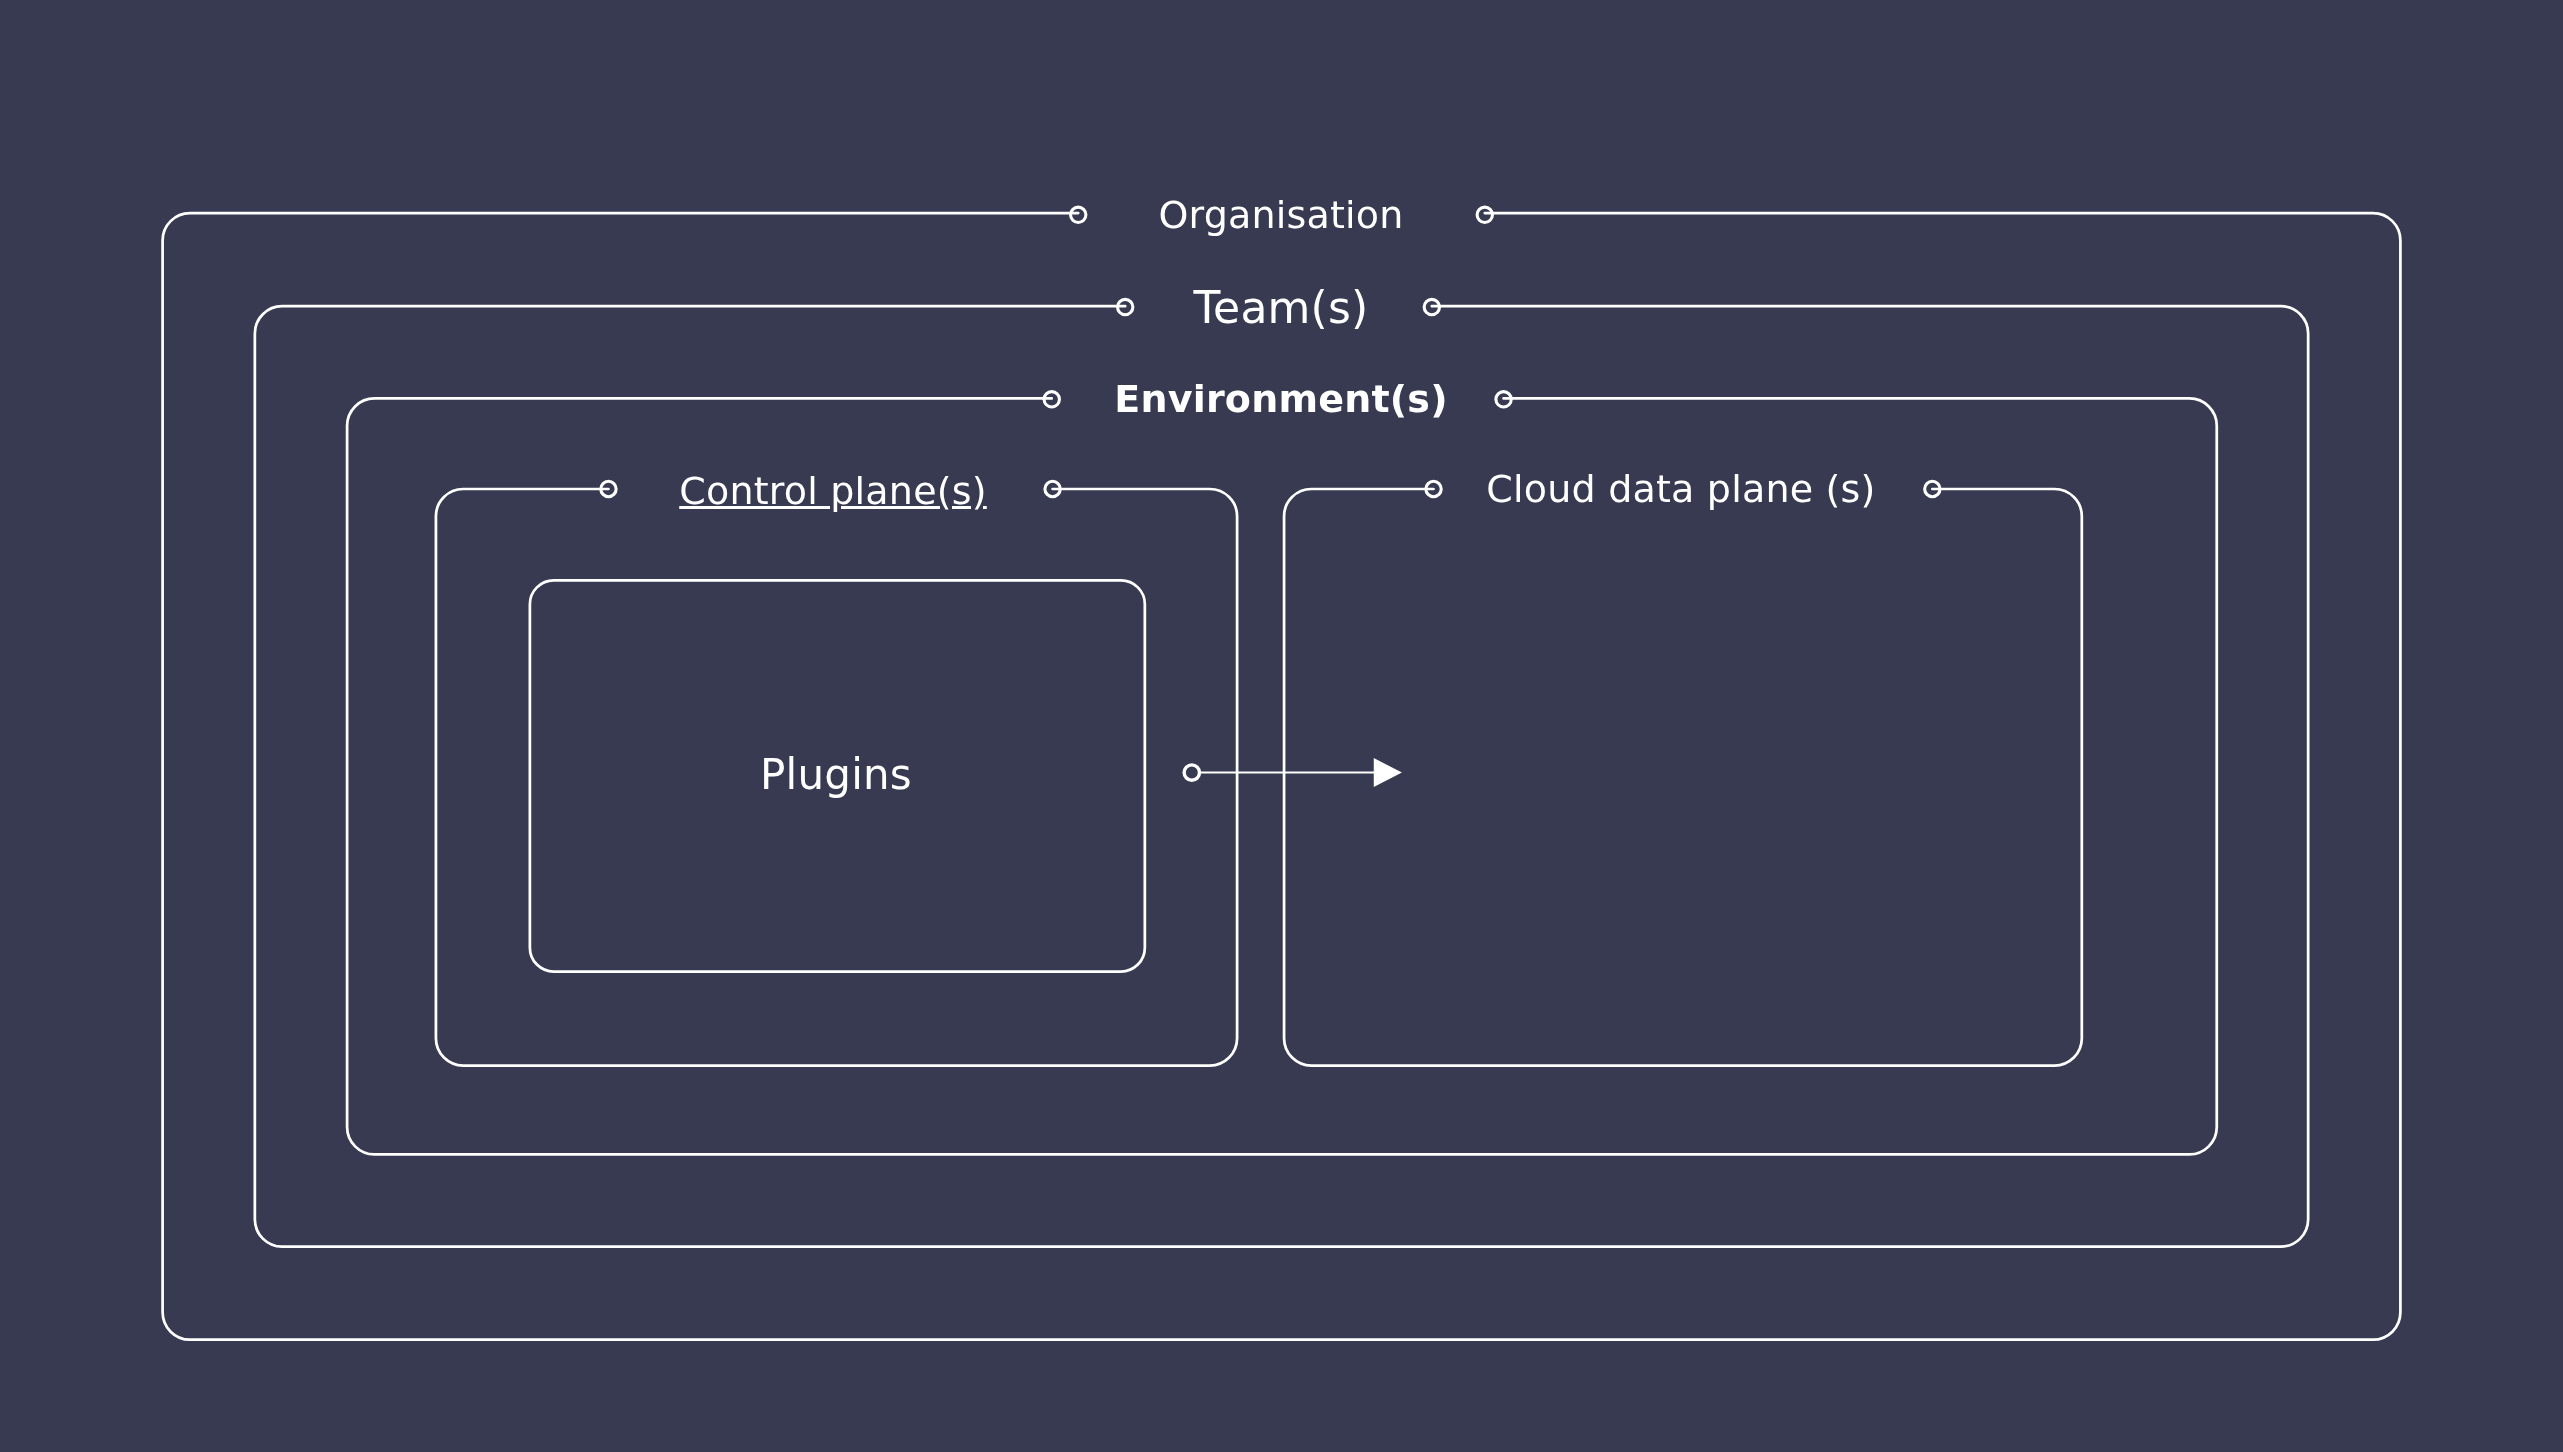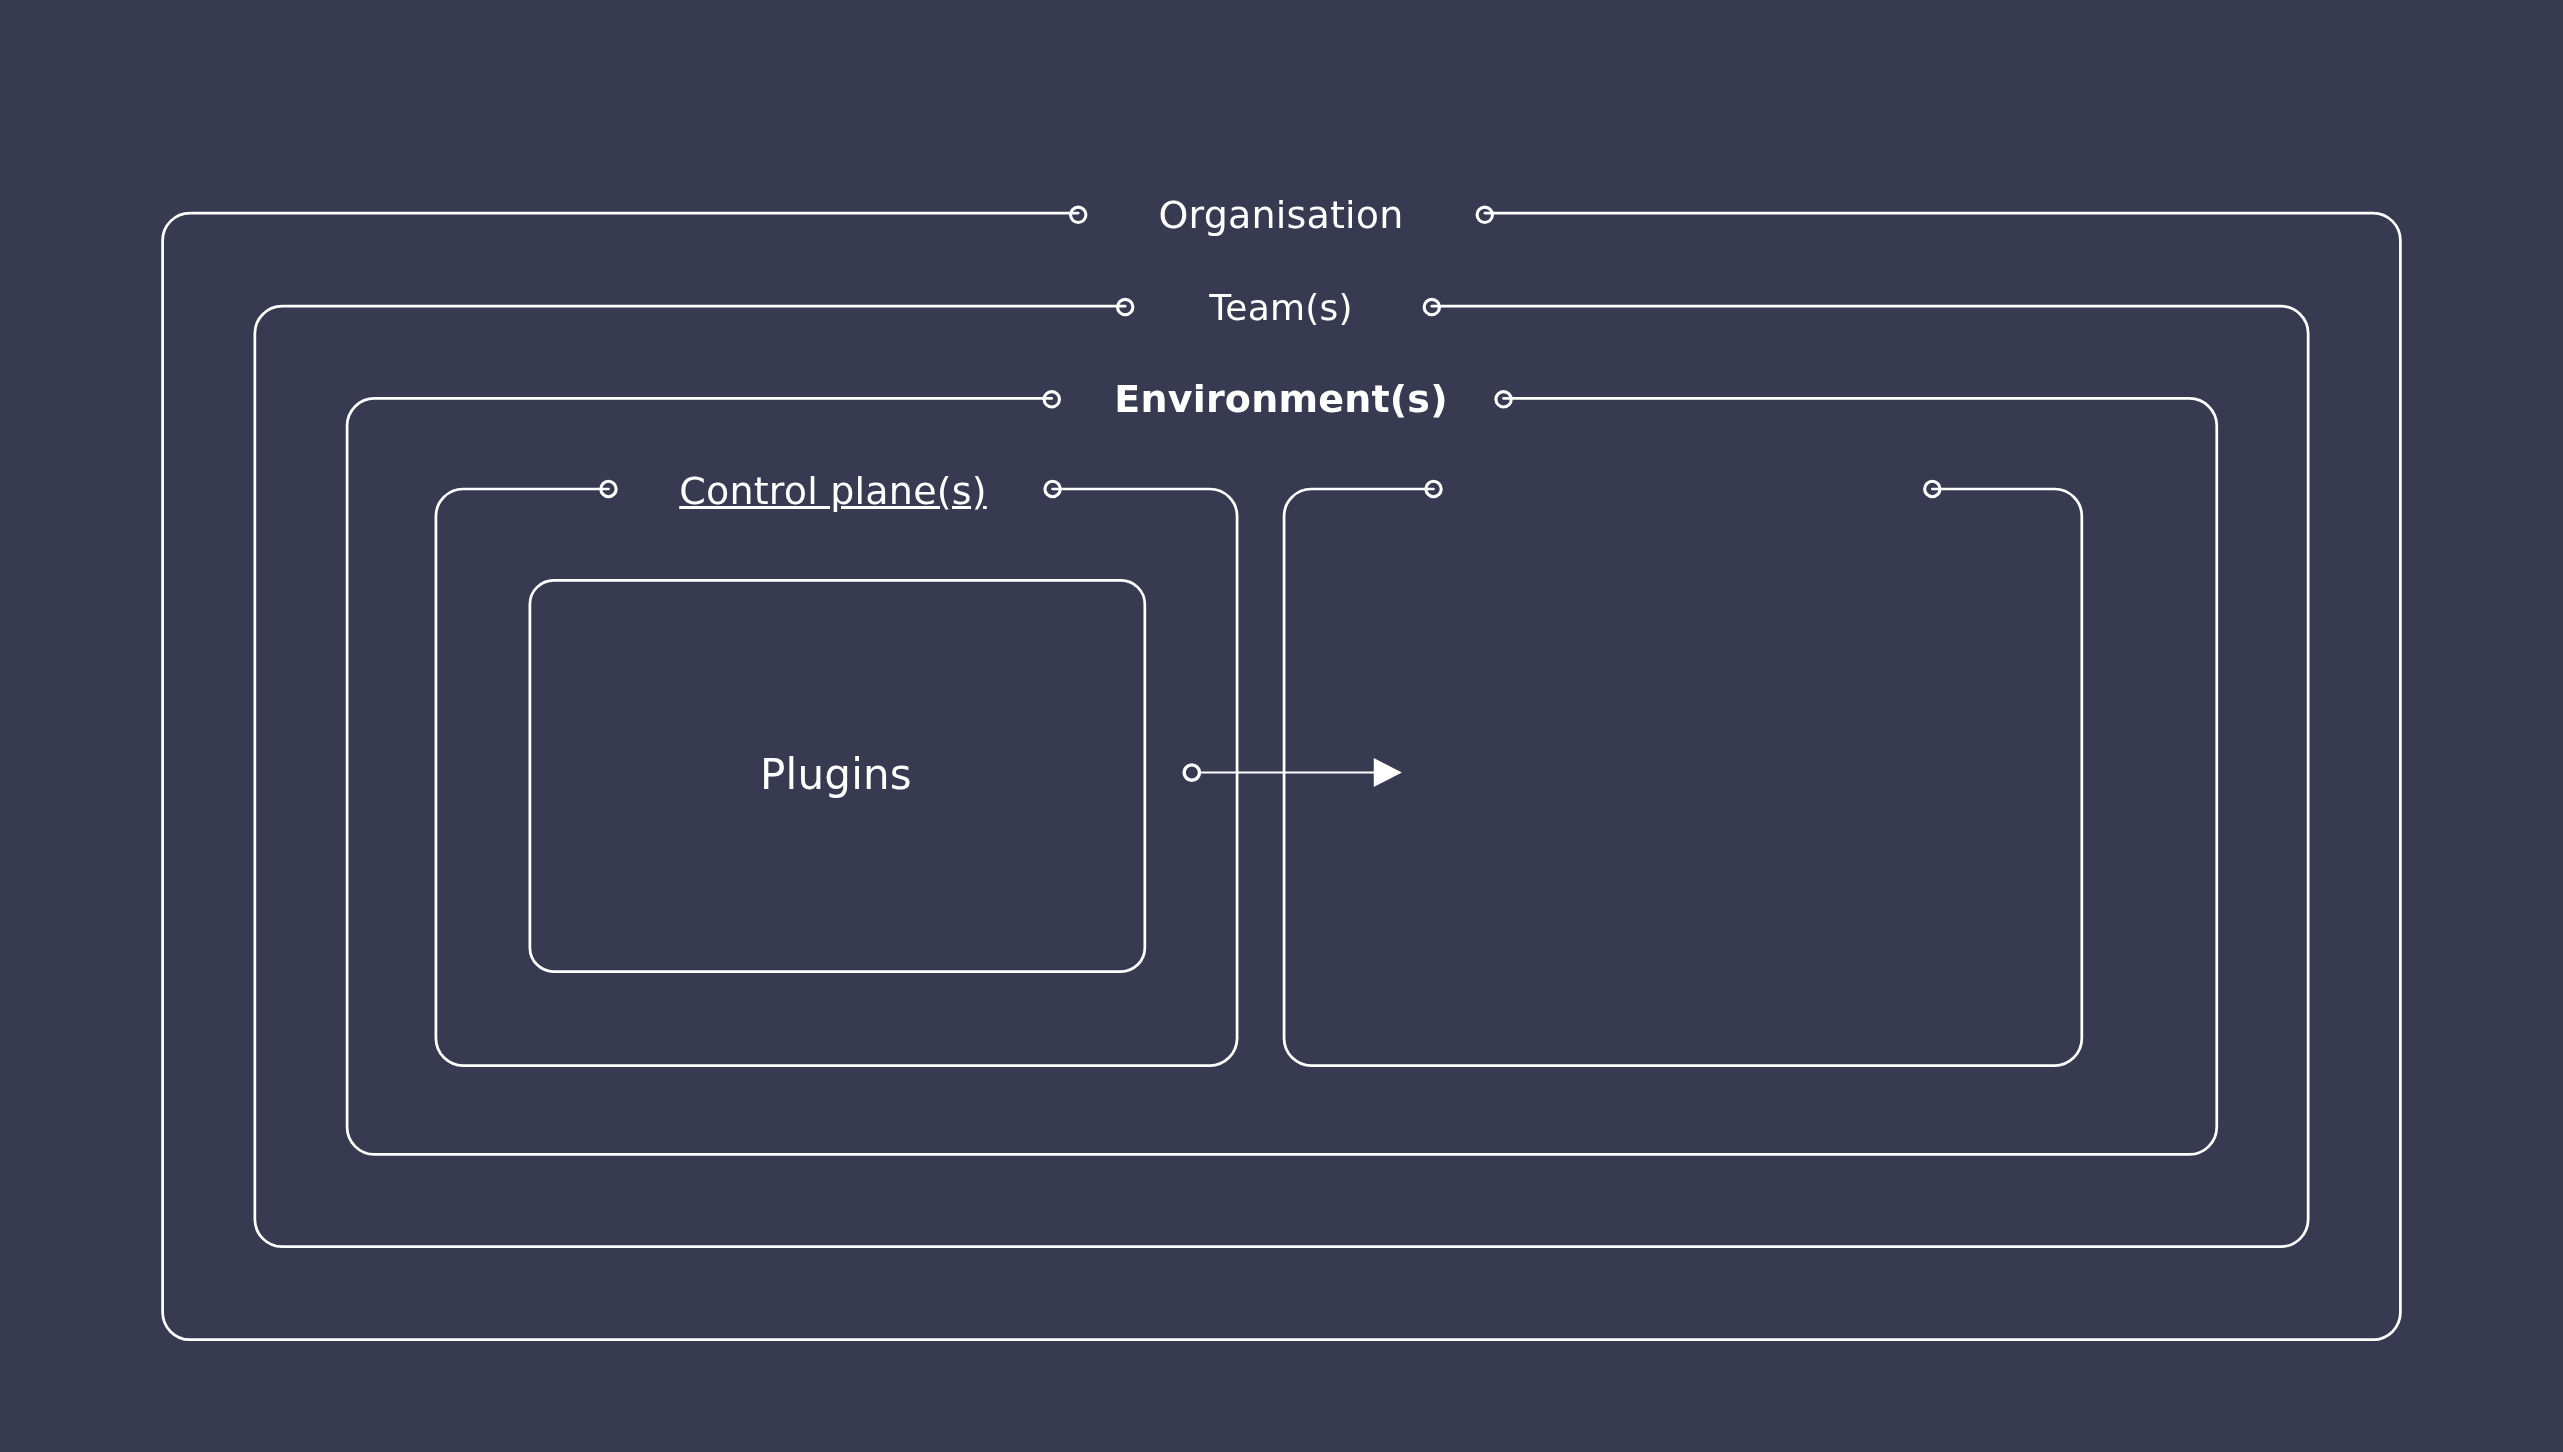--- a/index.html
+++ b/index.html
@@ -55,21 +55,21 @@
     color: #ffffff;
     font-family: "DejaVu Sans", "Liberation Sans", sans-serif;
     font-weight: 400;
     white-space: nowrap;
     letter-spacing: 0.2px;
     transform: translate(-50%, -50%);
     text-align: center;
     user-select: none;
   }
   .label-tier-1 { font-size: 38px; }
-  .label-tier-2 { font-size: 36px; }
+  .label-tier-2 { font-size: 44px; }
   .label-tier-3 { font-size: 38px; font-weight: bold; }
   .label-tier-4 { font-size: 38px; }
   .label-plugins { font-size: 42px; }
 </style>
 </head>
 <body>
 
 <div id="stage">
 
   <svg id="diagram" viewBox="0 0 3000 1700" width="2563" height="1452" xmlns="http://www.w3.org/2000/svg">
@@ -161,17 +161,18 @@
   </svg>
 
   <div class="diagram-label label-tier-1" style="left:1281px; top:171px;">Organisation</div>
 
   <div class="diagram-label label-tier-2" style="left:1281px; top:263px;">Team(s)</div>
 
   <div class="diagram-label label-tier-3" style="left:1281px; top:355px;">Environment(s)</div>
 
   <div class="diagram-label label-tier-4" style="left:833px; top:447px;text-decoration:underline;">Control plane(s)</div>
 
+  <div class="diagram-label label-tier-4" style="left:1681px; top:445px;">Cloud data plane (s)</div>
 
   <div class="diagram-label label-plugins" style="left:836px; top:730px;">Plugins</div>
 
 </div>
 
 
 </body></html>

